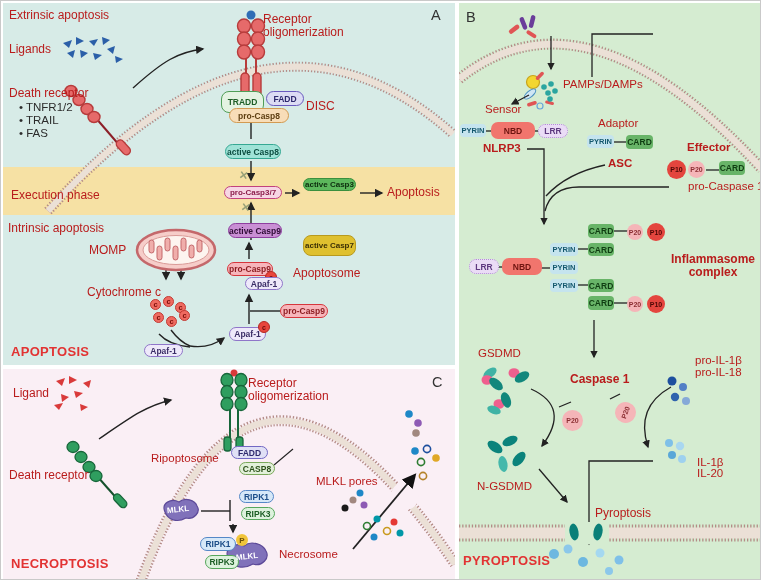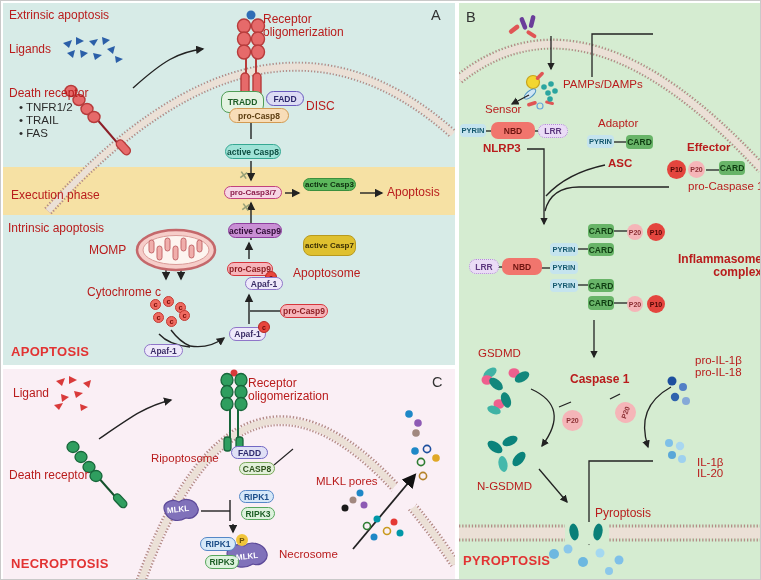--- a/index.html
+++ b/index.html
@@ -25,21 +25,21 @@
   .badge{position:absolute;width:10px;height:10px;border-radius:50%;background:#e8453c;border:1px solid #b32a22;
          color:#6d0c08;font-size:7px;font-weight:bold;display:flex;align-items:center;justify-content:center;}
   .cdot{position:absolute;width:11px;height:11px;border-radius:50%;background:#ef6a60;border:1.3px solid #c23a33;
         color:#7e0f0a;font-size:7.5px;font-weight:bold;display:flex;align-items:center;justify-content:center;box-sizing:border-box;}
   .xmark{position:absolute;color:#97a078;font-weight:bold;font-size:11px;transform:rotate(10deg);}
   .bullets span{display:block;font-size:11.5px;color:#2b2b2b;line-height:1.12;}
   .bullets span::before{content:"•  ";}
   .bullets{position:absolute;}
   .stimbox{position:absolute;background:#d8edf3;border:1.2px solid #222;padding:1px 4px;}
   .stimbox span{display:block;font-size:10.5px;line-height:1.2;color:#111;white-space:nowrap;}
-  .two-line{white-space:normal;text-align:right;}
+  .two-line{white-space:normal;text-align:center;}
   .blob-txt{position:absolute;color:#fff;font-size:8px;font-weight:bold;transform:rotate(-6deg);}
 </style>
 </head>
 <body>
 
 <div id="fig">
 
   <div class="panel" id="panel-a">
     <div class="band"></div>
 

